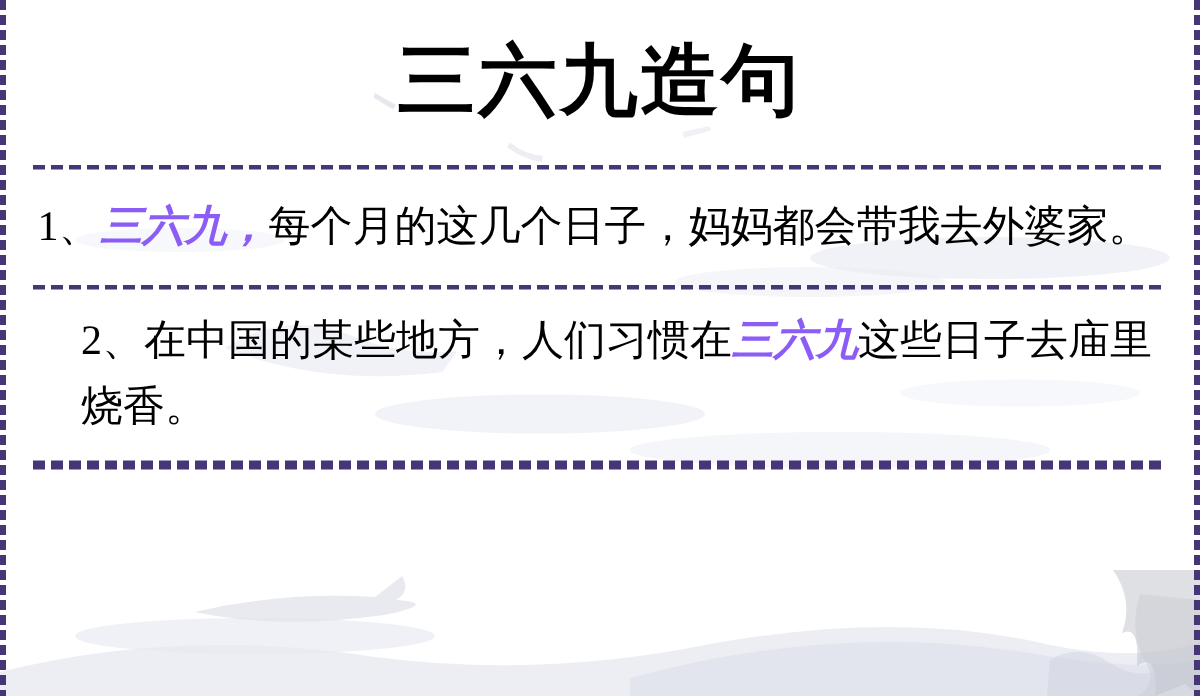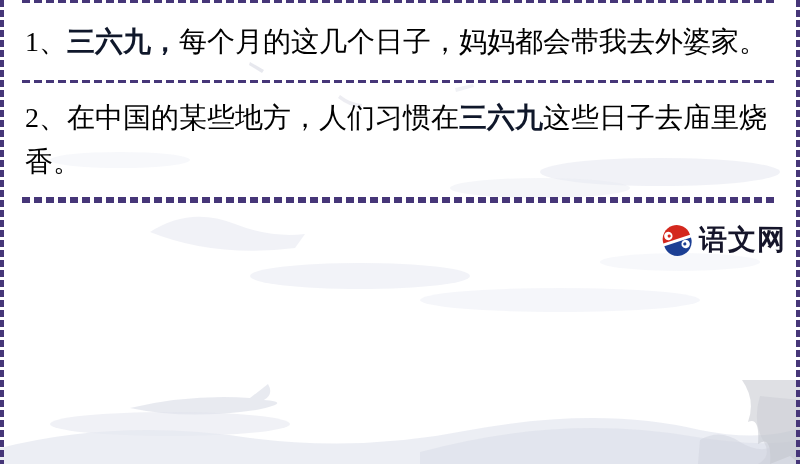--- a/index.html
+++ b/index.html
@@ -53,25 +53,26 @@
   .sentence {
     display: flex;
     align-items: center;
     padding: 0 24px 0 25px;
     font-size: 28px;
     color: #000000;
     line-height: 44px;
   }
   .sentence p { width: 100%; }
   .s1 { height: 77px; }
-  .s2 { height: 114px; }
+  .s2 { height: 114px; margin-left: 29px; }
   .s3 { height: 75px; }
   .hl {
-    color: #0f172a;
+    color: #8b5cf6;
     font-weight: 900;
+    font-style: italic;
   }
   .footer {
     height: 73px;
     display: flex;
     align-items: center;
     justify-content: flex-end;
     padding-right: 14px;
   }
   .logo {
     display: flex;
@@ -116,20 +117,23 @@
     <path d="M742,380 q14,20 6,42 q12,-6 10,22 q14,-10 12,20 l20,-8 l10,8 l0,-84 z" fill="#b9bac4" opacity="0.45"></path>
     <path d="M760,396 q-8,26 4,46 q8,14 -6,22 l42,0 l0,-64 z" fill="#c6c7d0" opacity="0.4"></path>
     <path d="M700,440 q20,-12 40,2 q16,10 30,6 l0,16 l-72,0 z" fill="#cfd1db" opacity="0.45"></path>
   </svg>
 
   <div class="border-v border-left"></div>
   <div class="border-v border-right"></div>
 
   <div class="content">
 
+    <div class="title-wrap">
+      <h1 class="title">三六九造句</h1>
+    </div>
 
     <div class="divider"></div>
 
     <div class="sentence s1">
       <p>
         <span>1、</span><span></span><span class="hl">三六九，</span><span>每个月的这几个日子，妈妈都会带我去外婆家。</span>
       </p>
     </div>
 
     <div class="divider"></div>
@@ -138,29 +142,14 @@
       <p>
         <span>2、</span><span>在中国的某些地方，人们习惯在</span><span class="hl">三六九</span><span>这些日子去庙里烧香。</span>
       </p>
     </div>
 
     <div class="divider"></div>
 
 
     <div class="divider"></div>
 
-    <div class="footer">
-      <div class="logo">
-        <svg width="36" height="36" viewBox="0 0 36 36">
-          <g transform="rotate(-18 18 18)">
-            <path d="M4,17 A14,14 0 0 1 32,17 Z" fill="#d4281e"></path>
-            <path d="M32,20 A14,14 0 0 1 4,20 Z" fill="#1c3f94"></path>
-            <circle cx="11" cy="11.5" r="4.2" fill="#ffffff"></circle>
-            <circle cx="11.8" cy="11.8" r="1.6" fill="#d4281e"></circle>
-            <circle cx="25" cy="24.5" r="4.2" fill="#ffffff"></circle>
-            <circle cx="24.2" cy="24.2" r="1.6" fill="#1c3f94"></circle>
-          </g>
-        </svg>
-        <span class="logo-text">语文网</span>
-      </div>
-    </div>
   </div>
 </div>
 
 </body></html>

